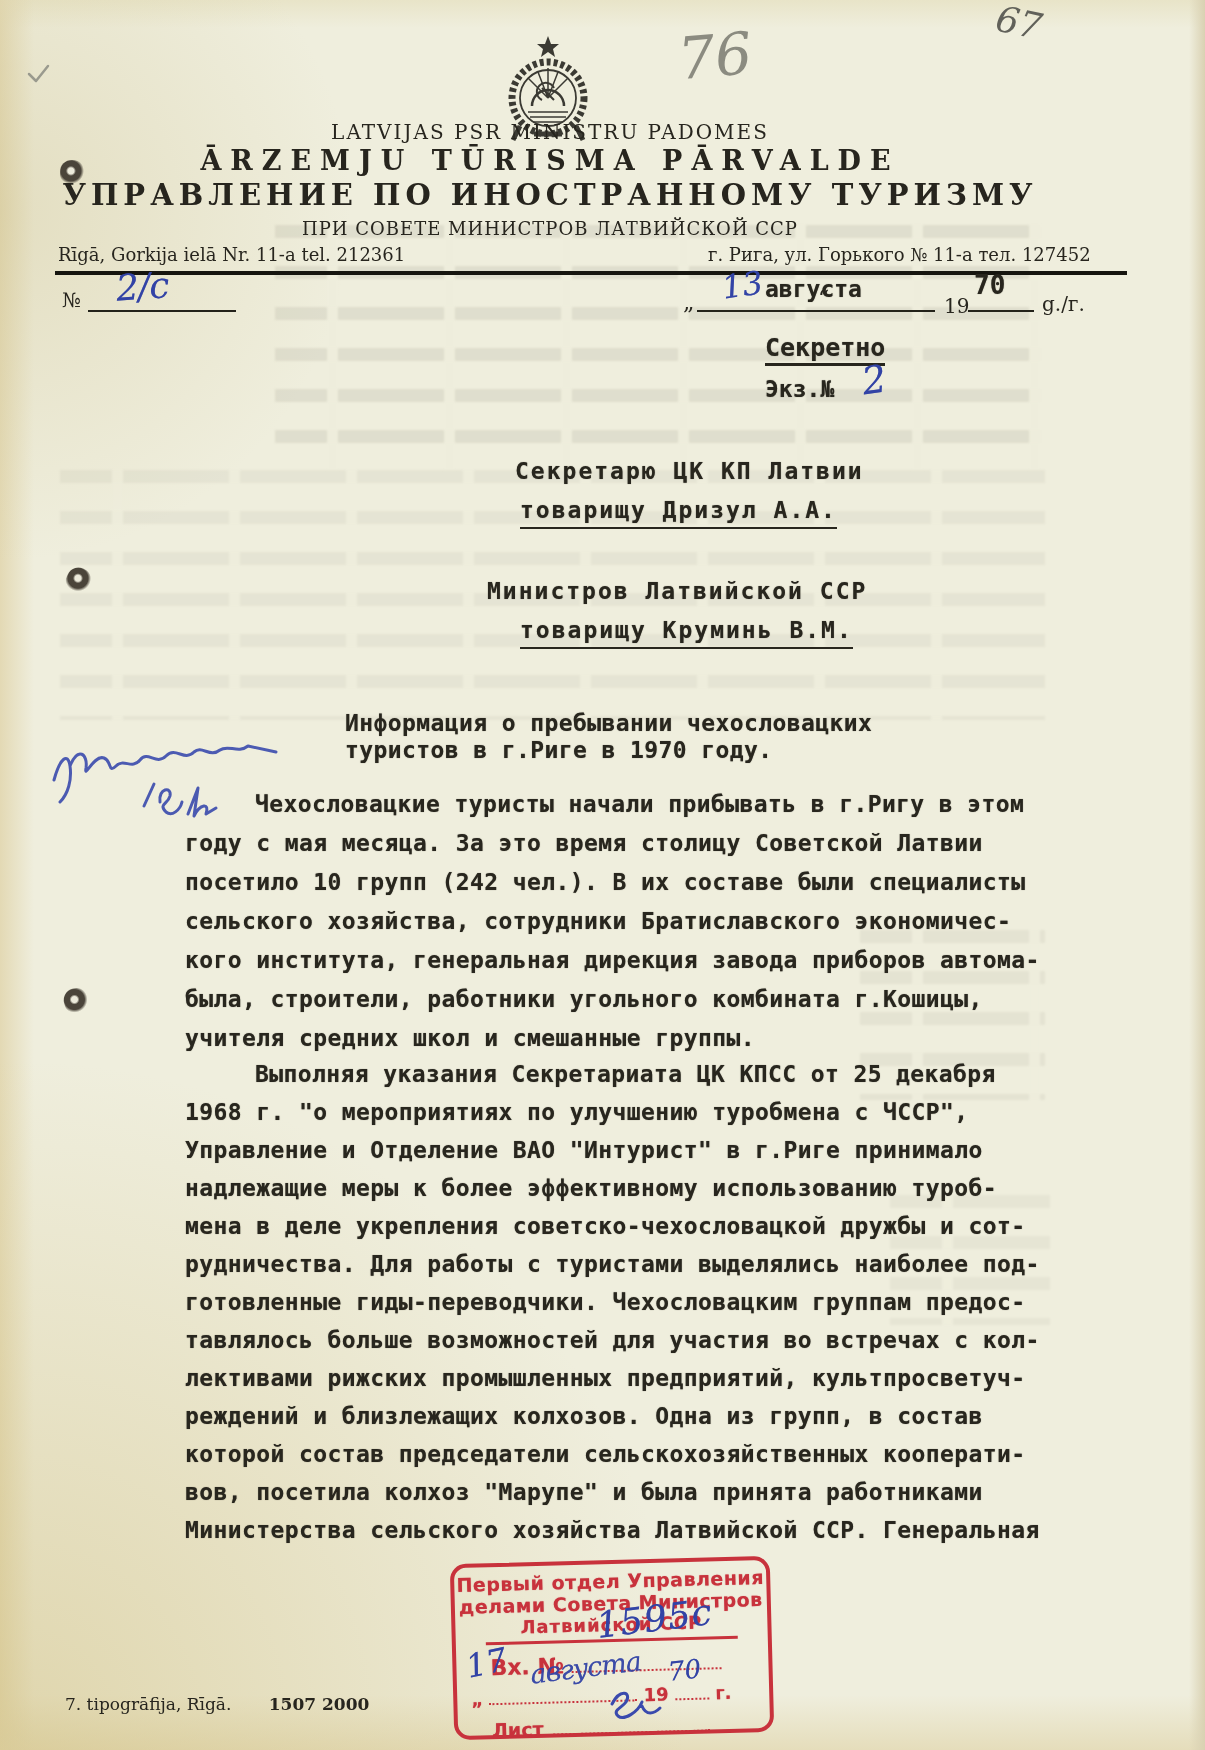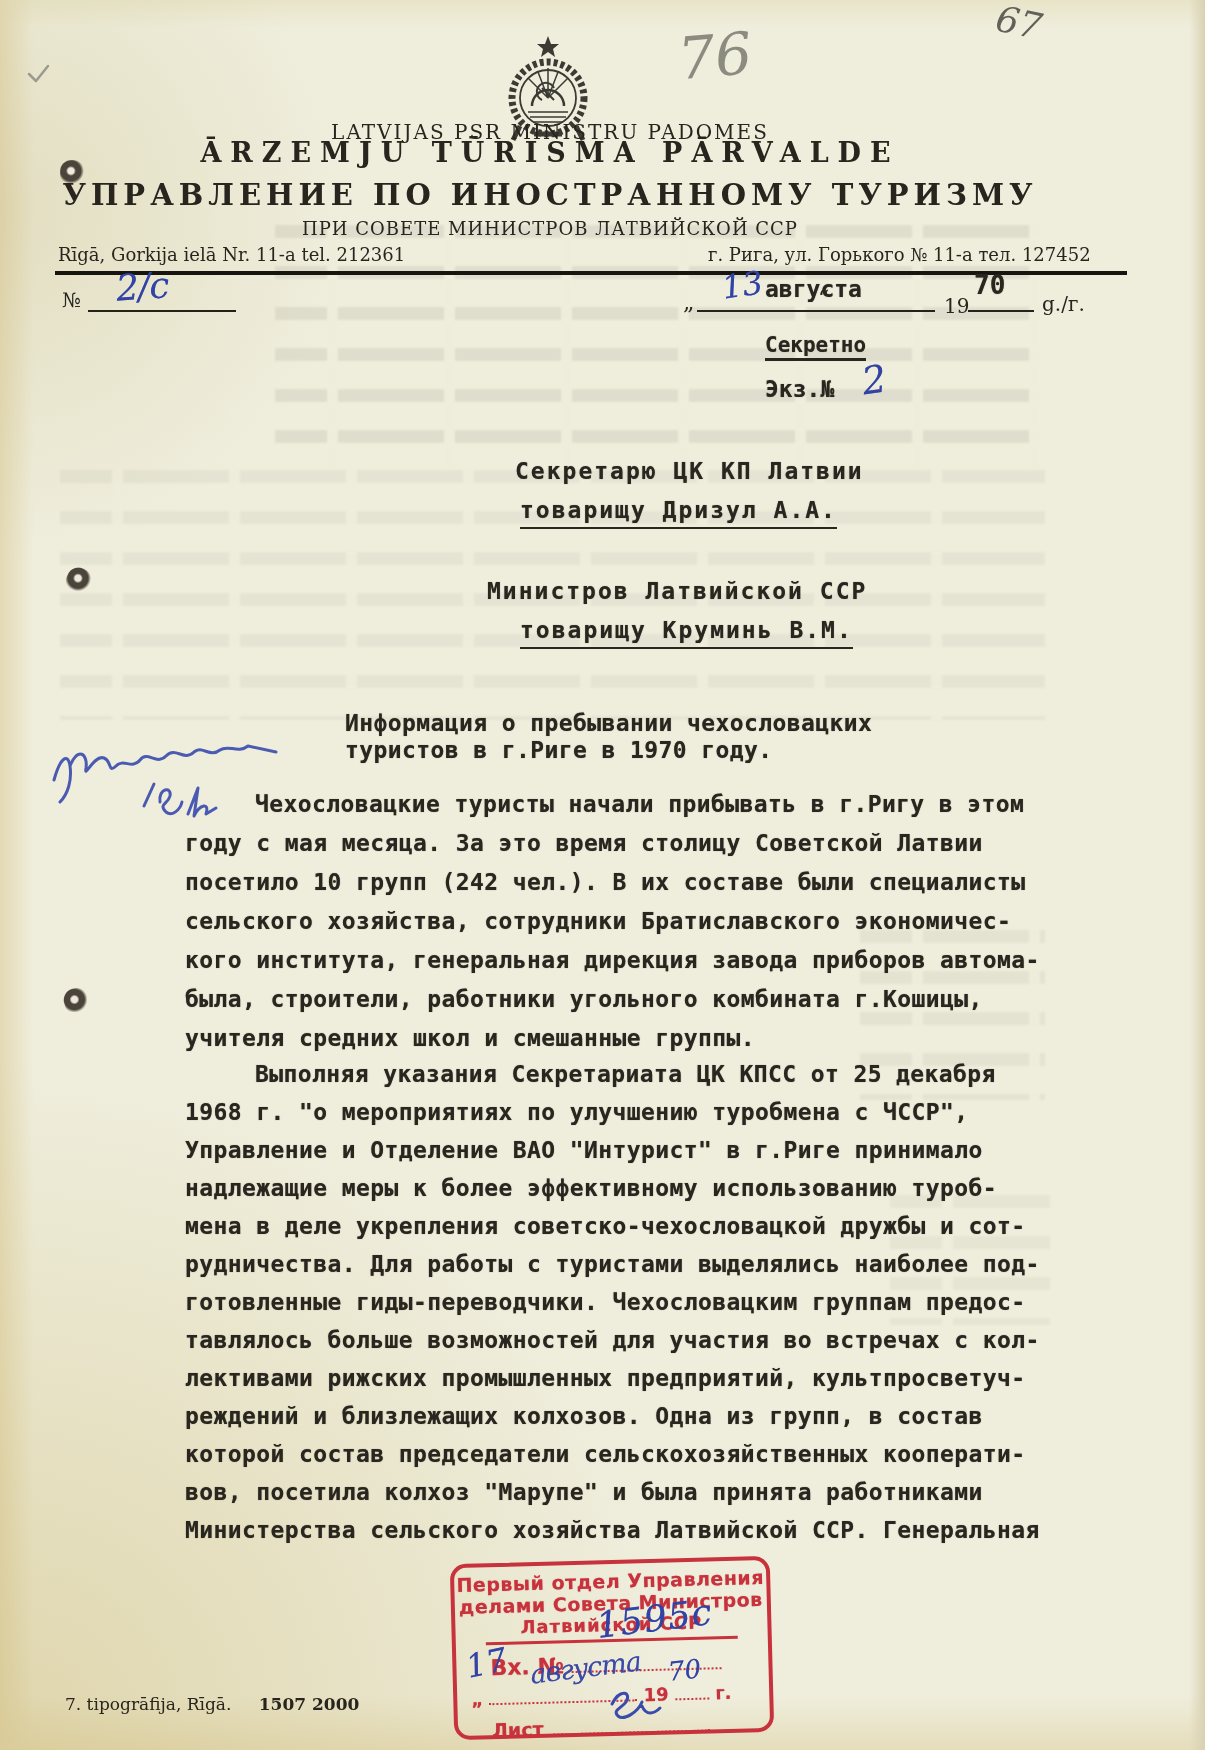--- a/index.html
+++ b/index.html
@@ -68,21 +68,21 @@
       <circle cx="50" cy="64" r="28" stroke-width="1.8" fill="#efeedd"></circle>
       <path d="M50,64 L30,44 M50,64 L40,38 M50,64 L50,34 M50,64 L60,38 M50,64 L70,44" stroke-width="1.5"></path>
       <path d="M34,72 a16,16 0 0 1 32,0" stroke-width="2.5"></path>
       <path d="M30,78 h40 M32,83 h36 M35,88 h30" stroke-width="1.5"></path>
       <path d="M44,54 l12,12 M56,54 a9,9 0 1 0 -12,12" stroke-width="2"></path>
       <path d="M22,92 l-7,14 M78,92 l7,14 M36,100 h28" stroke-width="5"></path>
     </g>
   </svg>
 
   <div class="abs hdr serif" style="top:120px;font-size:20px;letter-spacing:2px;">LATVIJAS PSR MINISTRU PADOMES</div>
-  <div class="abs hdr serif" style="top:137px;font-size:27px;font-weight:700;letter-spacing:9px;">ĀRZEMJU TŪRISMA PĀRVALDE</div>
+  <div class="abs hdr serif" style="top:145px;font-size:27px;font-weight:700;letter-spacing:9px;">ĀRZEMJU TŪRISMA PĀRVALDE</div>
   <div class="abs hdr serif" style="top:178px;font-size:29px;font-weight:700;letter-spacing:5px;">УПРАВЛЕНИЕ ПО ИНОСТРАННОМУ ТУРИЗМУ</div>
   <div class="abs hdr serif" style="top:218px;font-size:18px;letter-spacing:1px;">ПРИ СОВЕТЕ МИНИСТРОВ ЛАТВИЙСКОЙ ССР</div>
 
   <div class="abs serif" style="left:58px;top:244px;font-size:18px;">Rīgā, Gorkija ielā Nr. 11-a tel. 212361</div>
   <div class="abs serif" style="left:708px;top:244px;font-size:18px;">г. Рига, ул. Горького № 11-а тел. 127452</div>
 
   <div class="abs" style="left:55px;top:271px;width:1072px;height:4px;background:#16150f;"></div>
 
   <div class="abs serif" style="left:62px;top:288px;font-size:20px;">№</div>
   <div class="abs fieldline" style="left:88px;top:310px;width:148px;"></div>
@@ -91,21 +91,21 @@
   <div class="abs serif" style="left:683px;top:290px;font-size:22px;">„</div>
   <div class="abs fieldline" style="left:697px;top:310px;width:238px;"></div>
   <div class="abs hand" style="left:722px;top:266px;font-size:32px;transform:rotate(-8deg);">13</div>
   <div class="abs serif" style="left:818px;top:286px;font-size:22px;">“</div>
   <div class="abs typed" style="left:765px;top:276px;font-size:23px;">августа</div>
   <div class="abs serif" style="left:944px;top:294px;font-size:20px;">19</div>
   <div class="abs fieldline" style="left:968px;top:310px;width:66px;"></div>
   <div class="abs typed" style="left:974px;top:270px;font-size:26px;">70</div>
   <div class="abs serif" style="left:1042px;top:292px;font-size:20px;">g./г.</div>
 
-  <div class="abs typed" style="left:765px;top:333px;font-size:21px;border-bottom:3px solid #28261e;padding-bottom:1px;">Секретно</div>
+  <div class="abs typed" style="left:765px;top:333px;font-size:25px;border-bottom:3px solid #28261e;padding-bottom:1px;">Секретно</div>
   <div class="abs typed" style="left:765px;top:376px;font-size:23px;">Экз.№</div>
   <div class="abs hand" style="left:862px;top:358px;font-size:38px;transform:rotate(-8deg);">2</div>
 
   <div class="abs typed addr" style="left:520px;top:497px;border-bottom:2px solid #28261e;padding-bottom:4px;">товарищу Дризул А.А.</div>
   <div class="abs typed addr" style="left:515px;top:458px;">Секретарю ЦК КП Латвии</div>
   <div class="abs typed addr" style="left:487px;top:578px;">Министров Латвийской ССР</div>
   <div class="abs typed addr" style="left:520px;top:617px;border-bottom:2px solid #28261e;padding-bottom:4px;">товарищу Круминь В.М.</div>
 
   <div class="abs typed body-text" style="left:345px;top:712px;">Информация о пребывании чехословацких</div>
   <div class="abs typed body-text" style="left:345px;top:739px;">туристов в г.Риге в 1970 году.</div>
@@ -168,16 +168,16 @@
   <div class="abs hand" style="left:596px;top:1598px;font-size:36px;transform:rotate(-7deg);letter-spacing:1px;">1595с</div>
   <div class="abs hand" style="left:466px;top:1644px;font-size:32px;transform:rotate(-12deg);">17</div>
   <div class="abs hand" style="left:530px;top:1652px;font-size:27px;transform:rotate(-7deg);letter-spacing:-1px;opacity:.95;">августа</div>
   <div class="abs hand" style="left:668px;top:1655px;font-size:26px;transform:rotate(-6deg);">70</div>
   <svg class="abs" style="left:598px;top:1686px;" width="70" height="42" viewBox="0 0 70 42">
     <path d="M14,18 C22,2 34,6 28,16 C24,22 14,24 20,30 C26,35 40,26 44,16 M44,20 C48,30 56,28 62,22" stroke="#3a4aad" stroke-width="3" fill="none" stroke-linecap="round"></path>
   </svg>
 
   <div class="abs serif" style="left:65px;top:1694px;font-size:17px;">
     <span>7. tipogrāfija, Rīgā.</span>
-    <span style="margin-left:22px;font-weight:700;">1507 2000</span>
+    <span style="margin-left:32px;font-weight:700;">1507 2000</span>
   </div>
 
 </div>
 
 </body></html>

